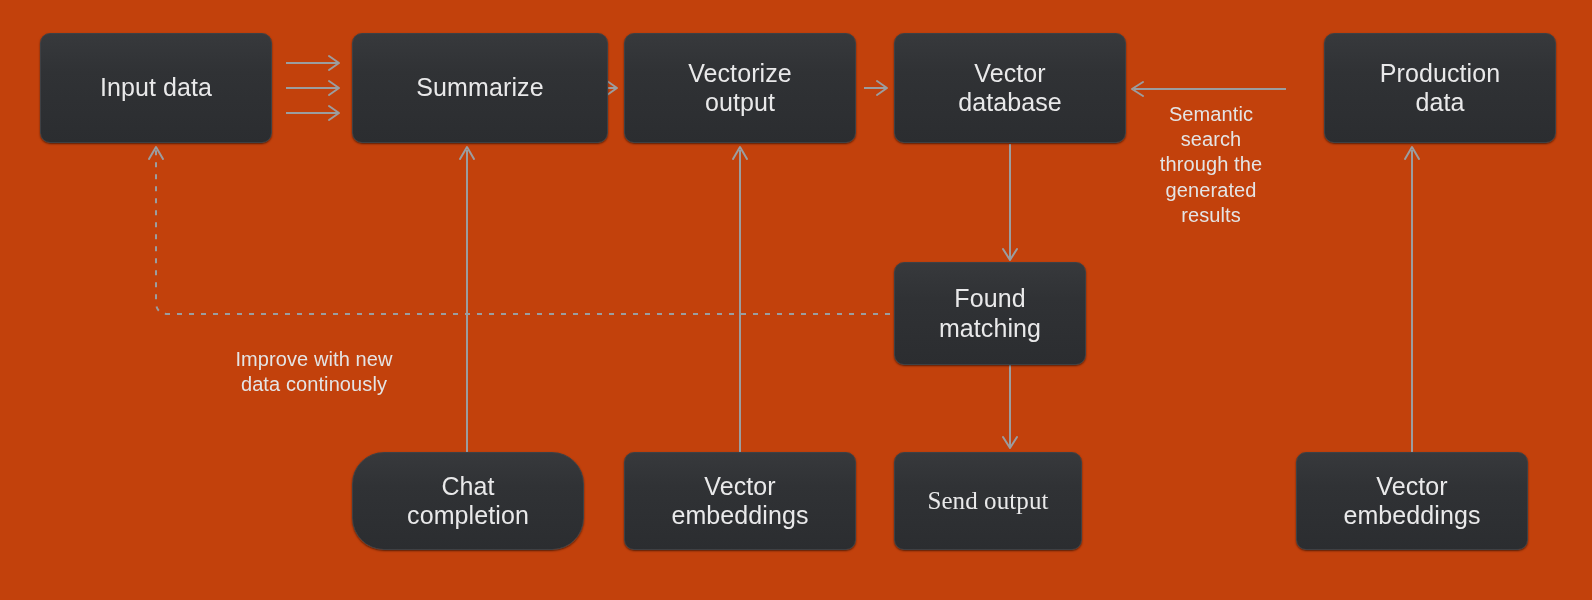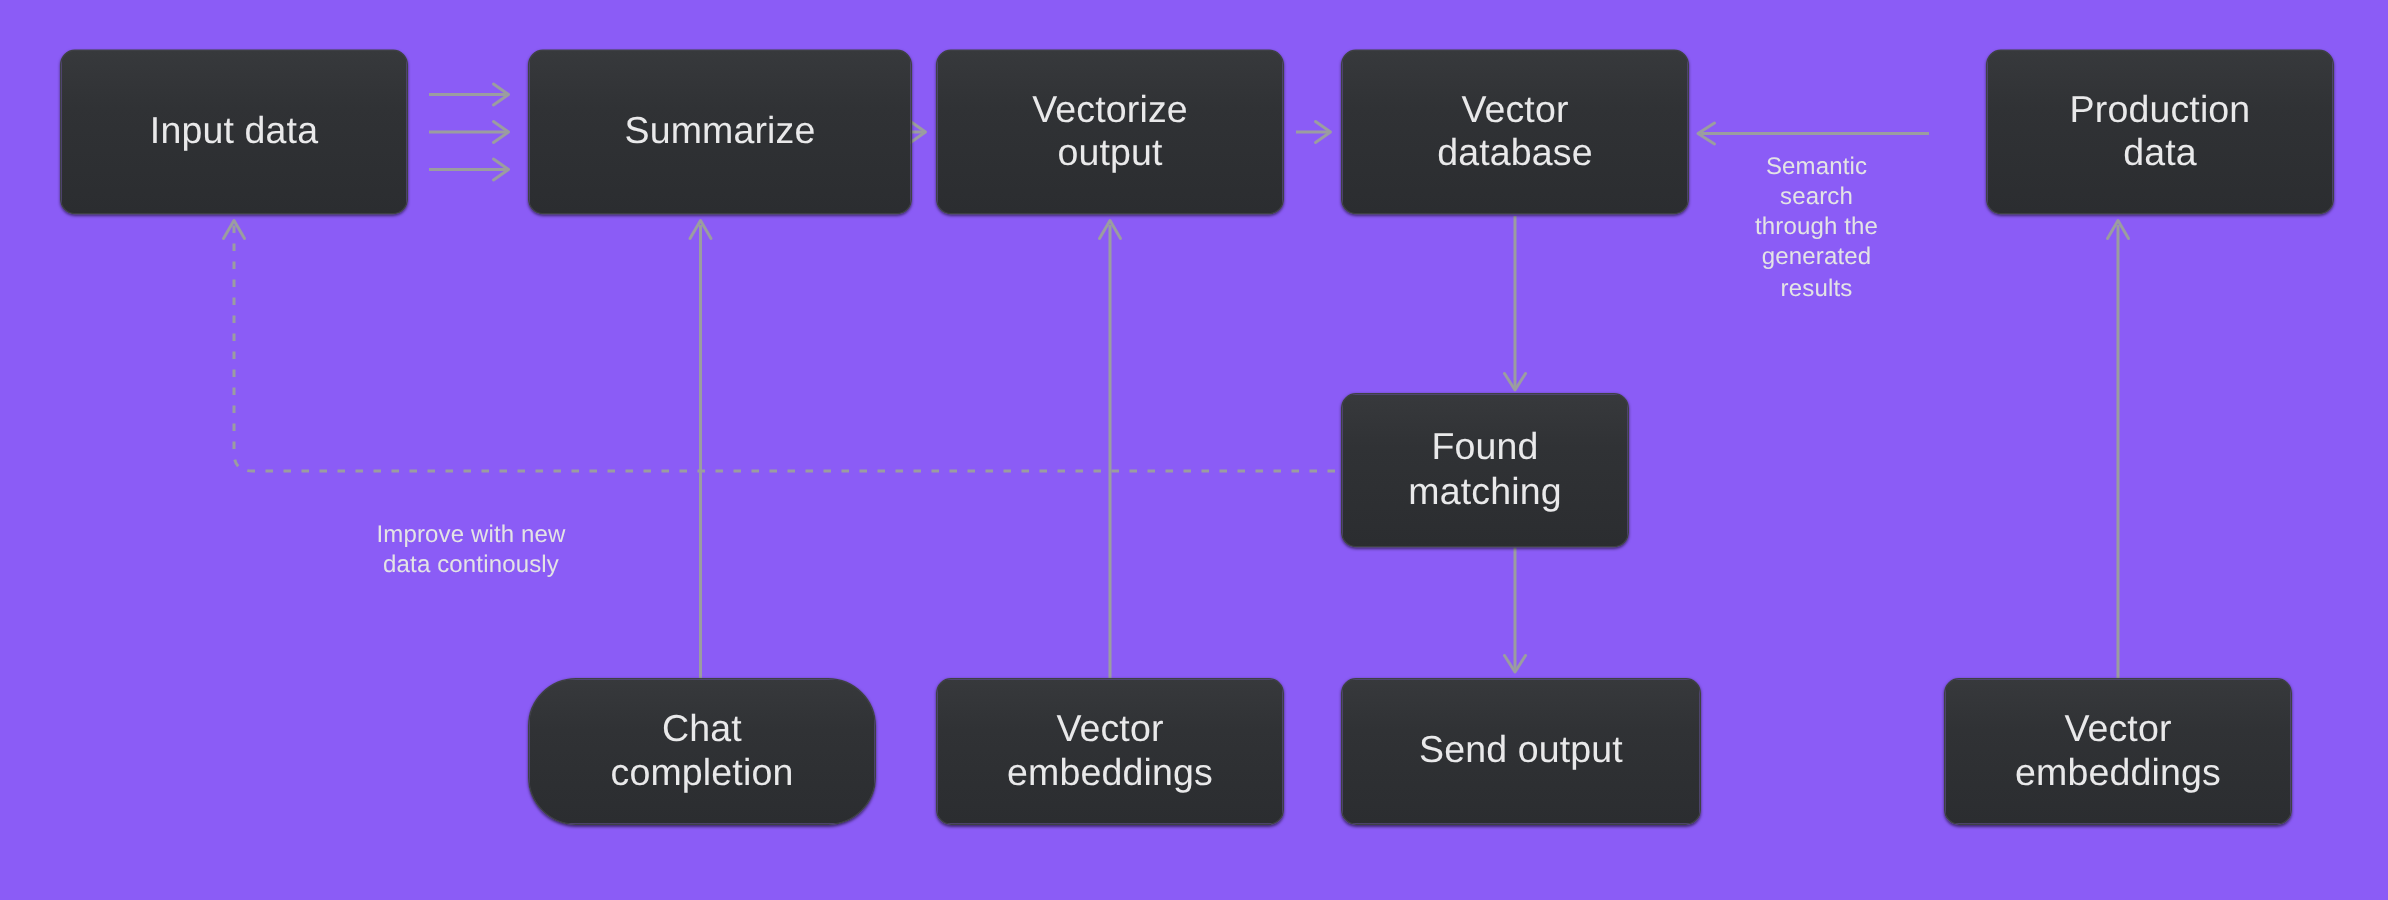--- a/index.html
+++ b/index.html
@@ -4,21 +4,21 @@
 <style>
   html, body {
     margin: 0;
     padding: 0;
     background: #0c0c0d;
   }
   #canvas {
     position: relative;
     width: 1592px;
     height: 600px;
-    background: #8b5cf6;
+    background: #c2410c;
     overflow: hidden;
     font-family: "Liberation Sans", "DejaVu Sans", sans-serif;
   }
   .node {
     position: absolute;
     box-sizing: border-box;
     border-radius: 10px;
     background: linear-gradient(180deg, #37393c 0%, #303235 35%, #2b2d30 100%);
     border: 1px solid #3e4044;
     box-shadow: 0 1px 2px rgba(0,0,0,0.55);
@@ -30,21 +30,21 @@
     font-size: 25px;
     font-weight: 400;
     line-height: 1.18;
     letter-spacing: 0.1px;
     white-space: pre-line;
     padding: 0 10px;
   }
   .edge-label {
     position: absolute;
     color: #e4e4e5;
-    font-size: 16px;
+    font-size: 20px;
     line-height: 1.26;
     text-align: center;
     white-space: pre-line;
     letter-spacing: 0.1px;
   }
   svg.wires {
     position: absolute;
     left: 0;
     top: 0;
     width: 1592px;
@@ -148,21 +148,21 @@
   <div class="node" style="left:352px; top:452px; width:232px; height:98px;border-radius:32px;">
     <span>Chat
 completion</span>
   </div>
 
   <div class="node" style="left:624px; top:452px; width:232px; height:98px;">
     <span>Vector
 embeddings</span>
   </div>
 
-  <div class="node" style="left:894px; top:452px; width:240px; height:98px;">
+  <div class="node" style="left:894px; top:452px; width:188px; height:98px;font-family:Liberation Serif, serif;">
     <span>Send output</span>
   </div>
 
   <div class="node" style="left:1296px; top:452px; width:232px; height:98px;">
     <span>Vector
 embeddings</span>
   </div>
 
   <div class="edge-label" style="left:1136px; top:102px; width:150px;">Semantic
 search

